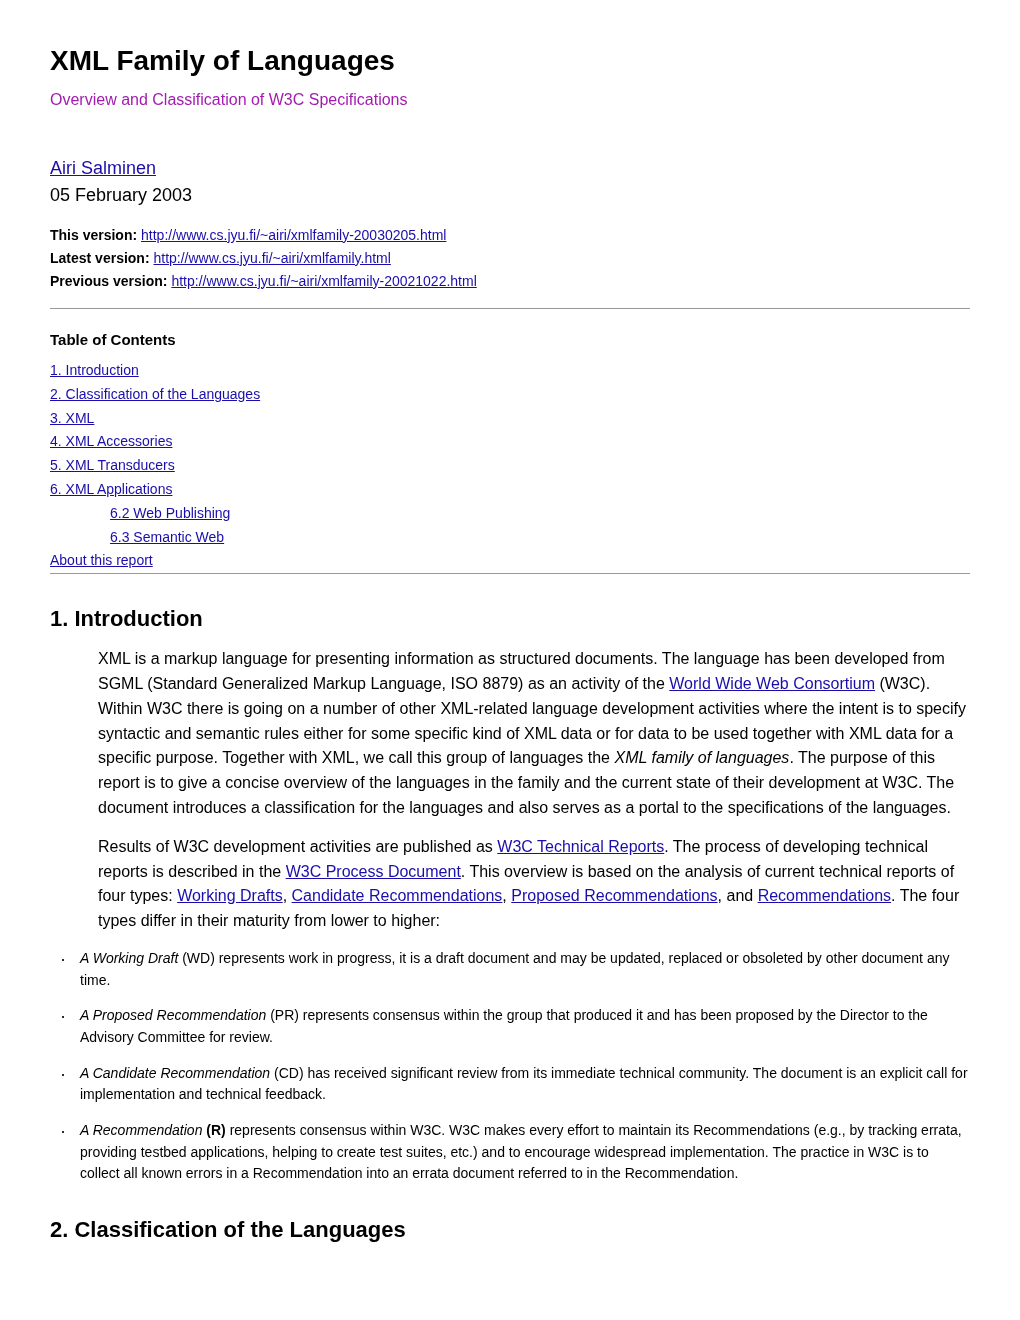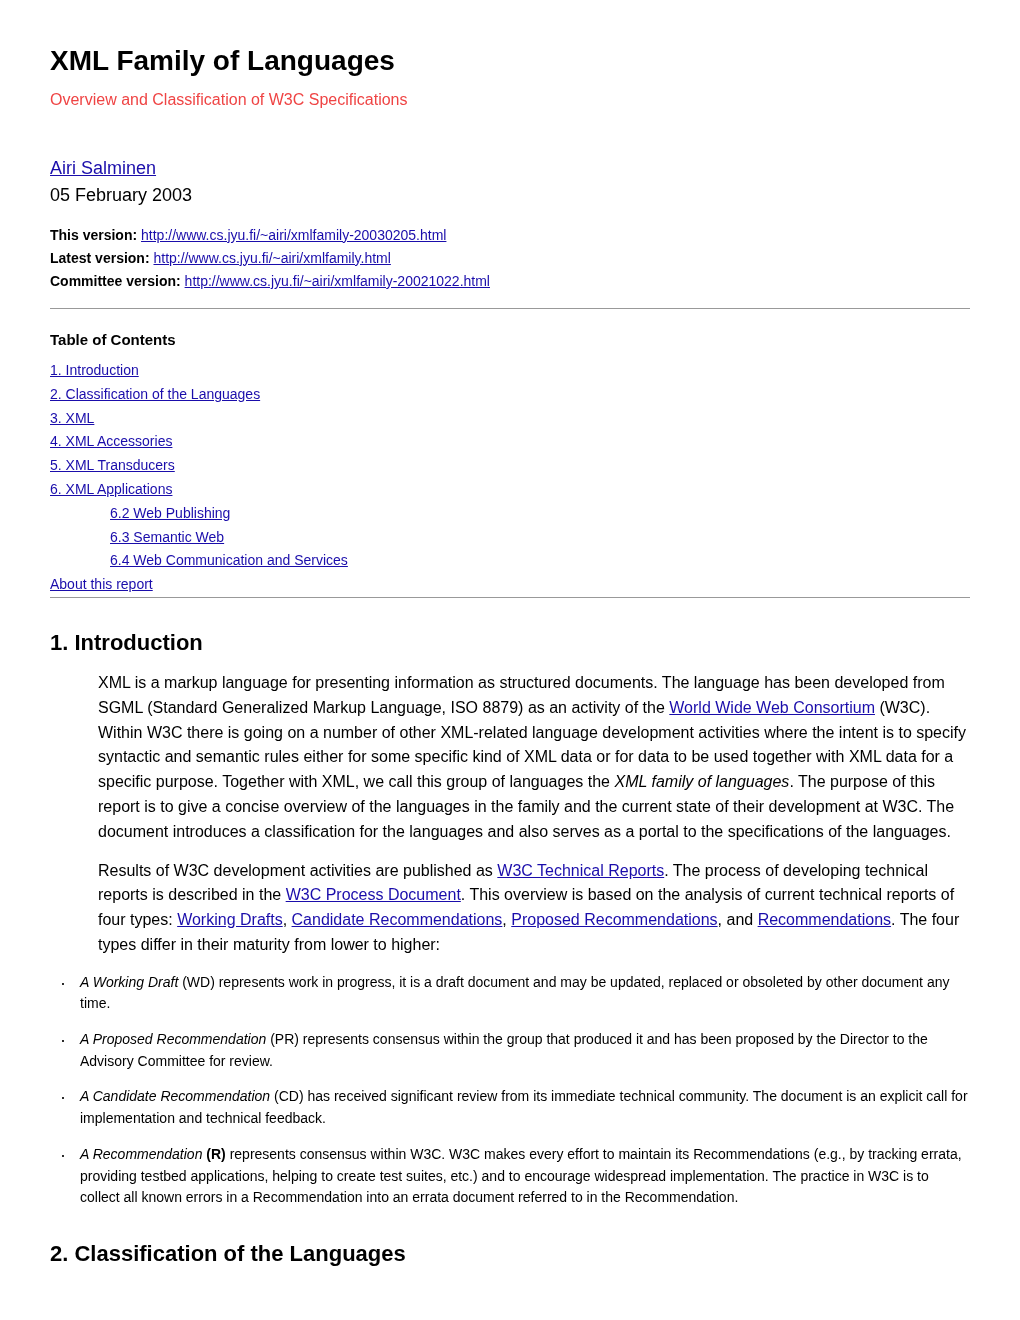--- a/index.html
+++ b/index.html
@@ -13,21 +13,21 @@
       line-height: 1.5;
     }
     h1 {
       font-size: 28px;
       font-weight: bold;
       margin-bottom: 6px;
       font-family: Arial, sans-serif;
     }
     .subtitle {
       font-size: 16px;
-      color: #ef4444;
+      color: #a21caf;
       margin-bottom: 20px;
       font-family: Arial, sans-serif;
     }
     .author-block {
       margin-bottom: 16px;
       font-family: Arial, sans-serif;
       font-size: 18px;
     }
     .author-name {
       color: #1a0dab;
@@ -136,37 +136,36 @@
 <div class="versions-block">
   <p>
     <strong>This version:</strong>
     <a href="#">http://www.cs.jyu.fi/~airi/xmlfamily-20030205.html</a>
   </p>
   <p>
     <strong>Latest version:</strong>
     <a href="#">http://www.cs.jyu.fi/~airi/xmlfamily.html</a>
   </p>
   <p>
-    <strong>Committee version:</strong>
+    <strong>Previous version:</strong>
     <a href="#">http://www.cs.jyu.fi/~airi/xmlfamily-20021022.html</a>
   </p>
 </div>
 
 
 <div class="toc-section">
   <div class="toc-title">Table of Contents</div>
   <a class="toc-item" href="#intro">1. Introduction</a>
   <a class="toc-item" href="#classification">2. Classification of the Languages</a>
   <a class="toc-item" href="#xml">3. XML</a>
   <a class="toc-item" href="#accessories">4. XML Accessories</a>
   <a class="toc-item" href="#transducers">5. XML Transducers</a>
   <a class="toc-item" href="#applications">6. XML Applications</a>
   <a class="toc-sub" href="#webpublishing">6.2 Web Publishing</a>
   <a class="toc-sub" href="#semanticweb">6.3 Semantic Web</a>
-  <a class="toc-sub" href="#webcomm">6.4 Web Communication and Services</a>
   <a class="toc-item" href="#about">About this report</a>
 </div>
 
 
 <h2 id="intro">1. Introduction</h2>
 
 <p class="body-text">
   <span>XML is a markup language for presenting information as structured documents. The language has been developed from SGML (Standard Generalized Markup Language, ISO 8879) as an activity of the </span><a href="#">World Wide Web Consortium</a><span> (W3C). Within W3C there is going on a number of other XML-related language development activities where the intent is to specify syntactic and semantic rules either for some specific kind of XML data or for data to be used together with XML data for a specific purpose. Together with XML, we call this group of languages the </span><em>XML family of languages</em><span>. The purpose of this report is to give a concise overview of the languages in the family and the current state of their development at W3C. The document introduces a classification for the languages and also serves as a portal to the specifications of the languages.</span>
 </p>
 

